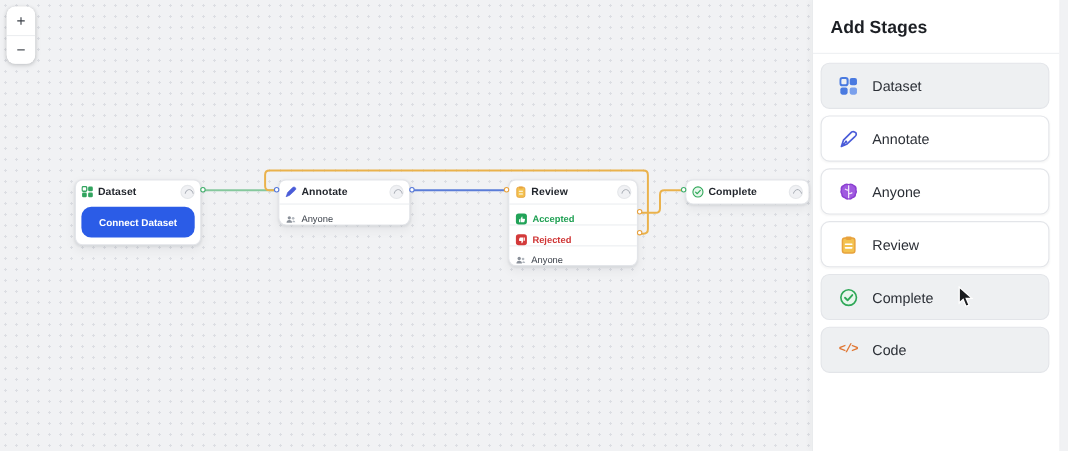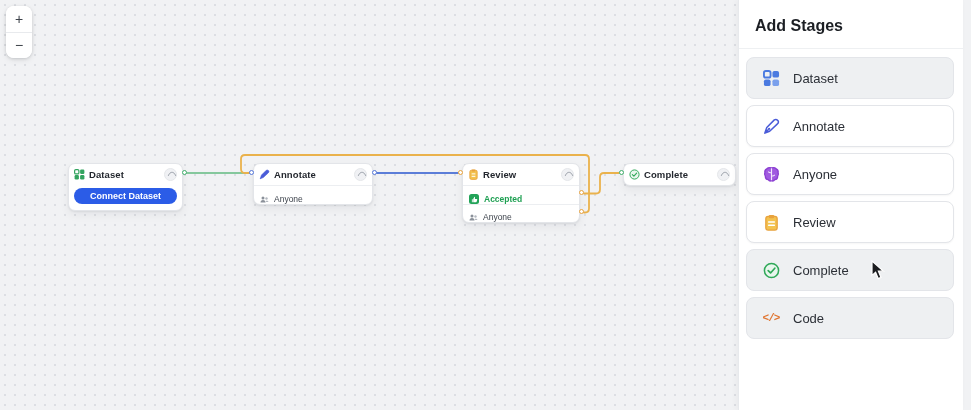--- a/index.html
+++ b/index.html
@@ -43,21 +43,21 @@
   .node-row { border-top:1px solid #eceef1; height:19px; display:flex; align-items:flex-end;
     gap:5px; padding:0 6px; font-size:8.5px; color:#3d434c; }
   .row-label-green { color:#1fa053; font-weight:bold;margin-top:24px; }
   .row-label-red { color:#cf3434; font-weight:bold; }
   .mini-badge { width:10px; height:10px; border-radius:2.5px; display:flex;
     align-items:center; justify-content:center; flex:none; }
   .badge-green { background:#22a358; }
   .badge-red { background:#d33a3a; }
 
   .connect-btn-wrap { padding:3px 5px 6px; }
-  .connect-btn { width:100%; height:16px; border:none; border-radius:9px;
+  .connect-btn { width:100%; height:28px; border:none; border-radius:9px;
     background:#2b5ce7; color:#fff; font-weight:bold; font-size:9px;
     font-family:"Liberation Sans", sans-serif; cursor:pointer; }
 
   .port { position:absolute; width:5px; height:5px; border-radius:50%; background:#fff; }
   .port-green  { border:1.6px solid #3fae6a; }
   .port-blue   { border:1.6px solid #5577d9; }
   .port-orange { border:1.6px solid #e8a23d; }
   .port-left  { left:-4.6px; }
   .port-right { right:-4.6px; }
 
@@ -162,20 +162,30 @@
         <span class="collapse-btn"></span>
       </div>
       <div class="node-row">
         <span class="mini-badge badge-green">
           <svg width="7" height="7" viewBox="0 0 12 12">
               <path d="M1.5,10.5 V5.5 H3 V10.5 Z M3.8,10.5 V5.3 L5.6,1.6 Q6.4,1 6.8,1.9 V5 H9.7 Q11,5.2 10.7,6.4 L9.8,9.6 Q9.5,10.5 8.6,10.5 Z" fill="#fff"></path>
             </svg>
         </span>
         <span class="row-label-green">Accepted</span>
       </div>
+      <div class="node-row">
+        <span class="mini-badge badge-red">
+          <svg width="7" height="7" viewBox="0 0 12 12">
+              <g transform="rotate(180 6 6)">
+                <path d="M1.5,10.5 V5.5 H3 V10.5 Z M3.8,10.5 V5.3 L5.6,1.6 Q6.4,1 6.8,1.9 V5 H9.7 Q11,5.2 10.7,6.4 L9.8,9.6 Q9.5,10.5 8.6,10.5 Z" fill="#fff"></path>
+              </g>
+            </svg>
+        </span>
+        <span class="row-label-red">Rejected</span>
+      </div>
       <div class="node-row" style="height:18px">
         <span class="stage-icon" style="width:9px;height:9px">
           <svg width="9" height="9" viewBox="0 0 18 18">
               <circle cx="6" cy="6" r="3" fill="#8a9099"></circle>
               <circle cx="13" cy="7" r="2.4" fill="#b3b8bf"></circle>
               <path d="M1,15 Q1,10 6,10 Q11,10 11,15 Z" fill="#8a9099"></path>
               <path d="M11.5,14 Q12,11 13.5,11 Q16.5,11 17,14 Z" fill="#b3b8bf"></path>
             </svg>
         </span>
         <span>Anyone</span>

